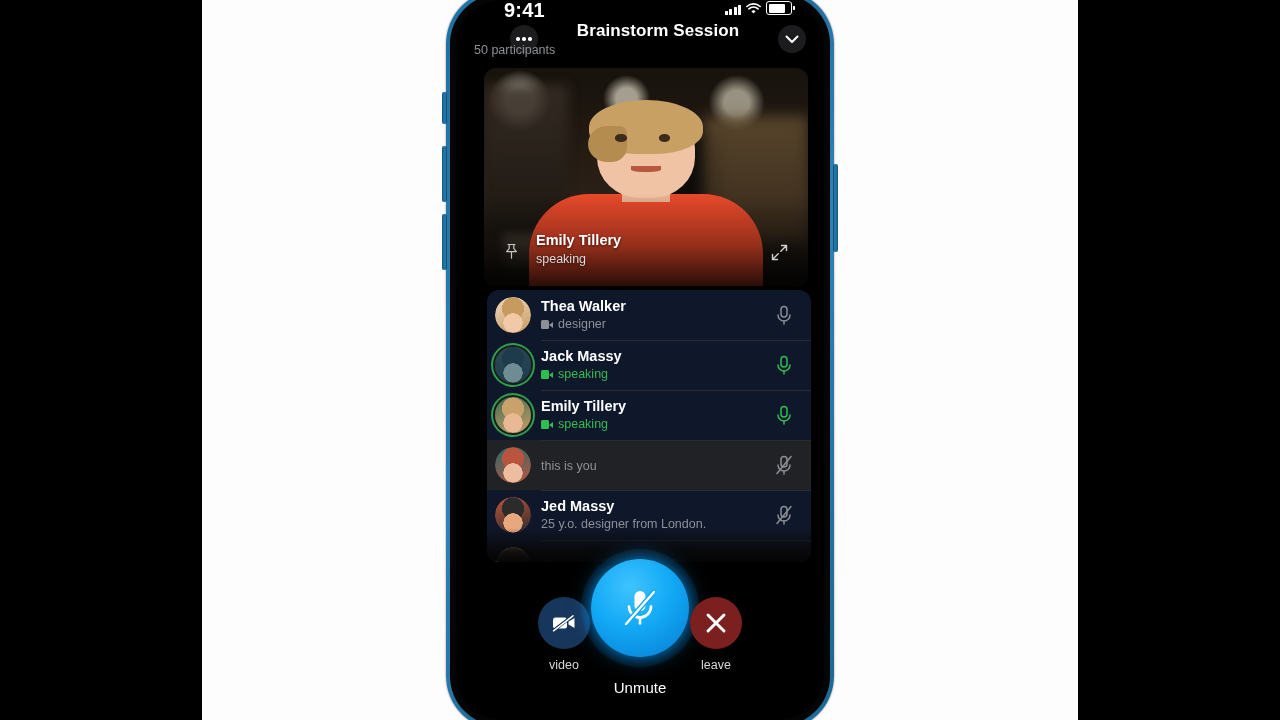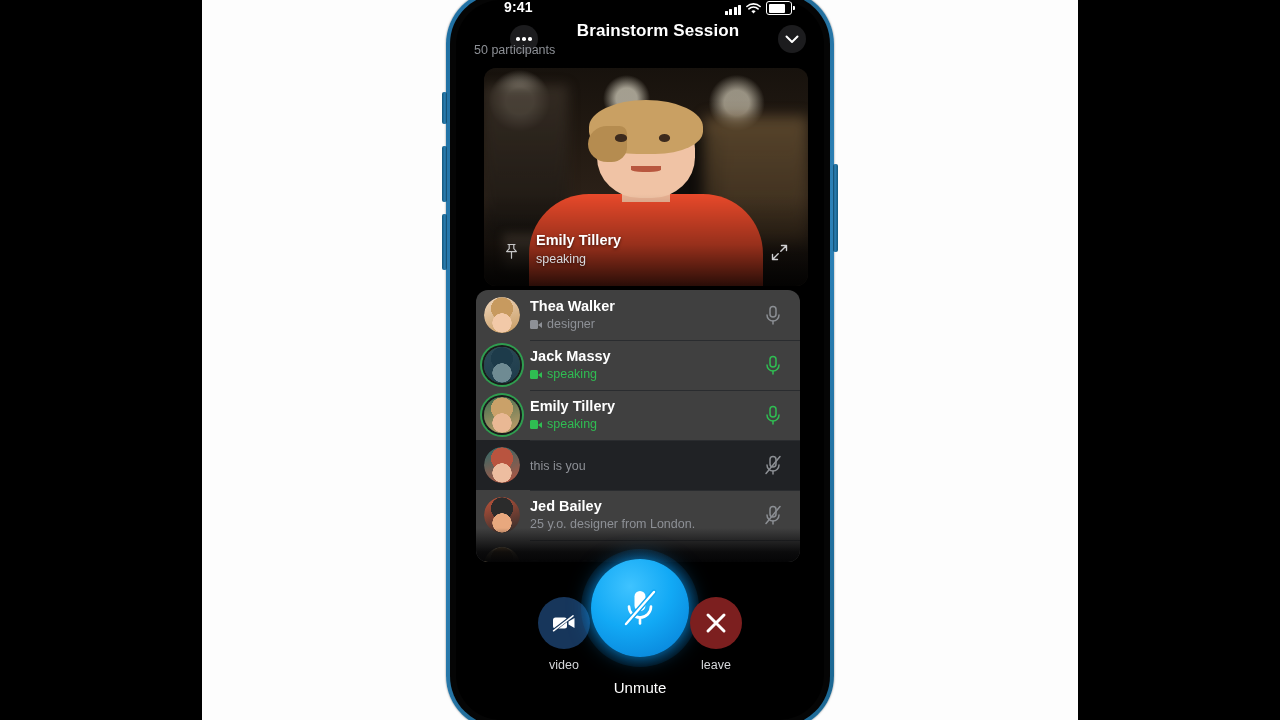--- a/index.html
+++ b/index.html
@@ -30,21 +30,21 @@
   }
   
   .btn-side{position:absolute;background:linear-gradient(90deg,#14587d,#2a7fb4 60%,#0e4463);border-radius:2px;}
   .btn-silent{left:442px;top:92px;width:5px;height:32px;}
   .btn-volup{left:442px;top:146px;width:5px;height:56px;}
   .btn-voldn{left:442px;top:214px;width:5px;height:56px;}
   .btn-power{left:833px;top:164px;width:5px;height:88px;background:linear-gradient(90deg,#0e4463,#2a7fb4 40%,#14587d);}
 
   
   .statusbar{position:absolute;left:0;top:0;width:100%;height:20px;color:#fff;}
-  .sb-time{position:absolute;left:48px;top:-1px;font-size:14px;font-weight:700;letter-spacing:.2px;}
+  .sb-time{position:absolute;left:48px;top:-1px;font-size:20px;font-weight:700;letter-spacing:.2px;}
   .sb-right{position:absolute;right:32px;top:2px;display:flex;align-items:flex-end;gap:5px;height:13px;}
   .bars{display:flex;align-items:flex-end;gap:1.5px;height:11px;}
   .bars i{display:block;width:3px;background:#fff;border-radius:.5px;}
   .bars i:nth-child(1){height:4px}
   .bars i:nth-child(2){height:6px}
   .bars i:nth-child(3){height:8px}
   .bars i:nth-child(4){height:10px}
   .batt{width:24px;height:12px;border:1.5px solid #fff;border-radius:3px;position:relative;}
   .batt::after{content:"";position:absolute;right:-4px;top:3.5px;width:2px;height:4px;background:#fff;border-radius:0 1px 1px 0;}
   .batt i{position:absolute;left:1.5px;top:1.5px;bottom:1.5px;width:70%;background:#fff;border-radius:1px;display:block;}
@@ -99,22 +99,22 @@
 
   .vt-gradient{position:absolute;left:0;right:0;bottom:0;height:42%;
     background:linear-gradient(180deg,rgba(0,0,0,0) 0%,rgba(0,0,0,.35) 55%,rgba(0,0,0,.82) 100%);}
   .vt-name{position:absolute;left:52px;bottom:38px;color:#fff;font-size:14.5px;font-weight:700;text-shadow:0 1px 3px rgba(0,0,0,.6);}
   .vt-status{position:absolute;left:52px;bottom:20px;color:#d9dade;font-size:12.5px;text-shadow:0 1px 3px rgba(0,0,0,.6);}
   .vt-pin{position:absolute;left:20px;bottom:26px;opacity:.85;}
   .vt-expand{position:absolute;right:20px;bottom:25px;opacity:.9;}
 
   
   .plist{
-    position:absolute;left:20px;top:290px;width:324px;height:272px;
-    border-radius:12px;overflow:hidden;background:#404040;
+    position:absolute;left:31px;top:290px;width:324px;height:272px;
+    border-radius:12px;overflow:hidden;background:#0f172a;
   }
   .prow{position:relative;height:50px;display:flex;align-items:center;padding:0 16px 0 8px;}
   .prow.you{background:#202225;}
   .prow + .prow::before{
     content:"";position:absolute;left:54px;right:0;top:0;height:1px;background:#2a2c2f;
   }
   .avatar{position:relative;width:36px;height:36px;border-radius:50%;flex:0 0 36px;margin-right:10px;overflow:hidden;}
   .avatar .av-img{position:absolute;inset:0;border-radius:50%;}
   .avatar.ring{width:36px;height:36px;padding:0;box-shadow:0 0 0 2px #1a1b1d, 0 0 0 4px #2f9e4f;overflow:visible;}
   .avatar.ring .av-img{position:absolute;inset:0;border-radius:50%;overflow:hidden;}
@@ -326,21 +326,21 @@
                     <path d="M10 17v3" stroke="#8b8e93" stroke-width="1.5" stroke-linecap="round"></path>
                     <path d="M3 19.5 17 2.5" stroke="#8b8e93" stroke-width="1.5" stroke-linecap="round"></path>
                   </svg>
                 </div>
               </div>
               <div class="prow">
                 <div class="avatar">
                   <div class="av-img" style="background: radial-gradient(circle at 50% 72%, rgb(232, 168, 126) 0px, rgb(232, 168, 126) 30%, rgba(0, 0, 0, 0) 31%), radial-gradient(circle at 50% 32%, rgb(43, 43, 43) 0px, rgb(43, 43, 43) 36%, rgba(0, 0, 0, 0) 37%), linear-gradient(160deg, rgb(193, 84, 58), rgb(43, 43, 43));"></div>
                 </div>
                 <div class="pinfo">
-                  <div class="pname">Jed Bailey</div>
+                  <div class="pname">Jed Massy</div>
                   <div class="pstatus plain">
                     <span>25 y.o. designer from London.</span>
                   </div>
                 </div>
                 <div class="pmic">
                   <svg width="20" height="22" viewBox="0 0 20 22">
                     <rect x="7" y="2.5" width="6" height="10.5" rx="3" fill="none" stroke="#8b8e93" stroke-width="1.5"></rect>
                     <path d="M4 11a6 6 0 0 0 12 0" stroke="#8b8e93" stroke-width="1.5" fill="none" stroke-linecap="round"></path>
                     <path d="M10 17v3" stroke="#8b8e93" stroke-width="1.5" stroke-linecap="round"></path>
                     <path d="M3 19.5 17 2.5" stroke="#8b8e93" stroke-width="1.5" stroke-linecap="round"></path>

